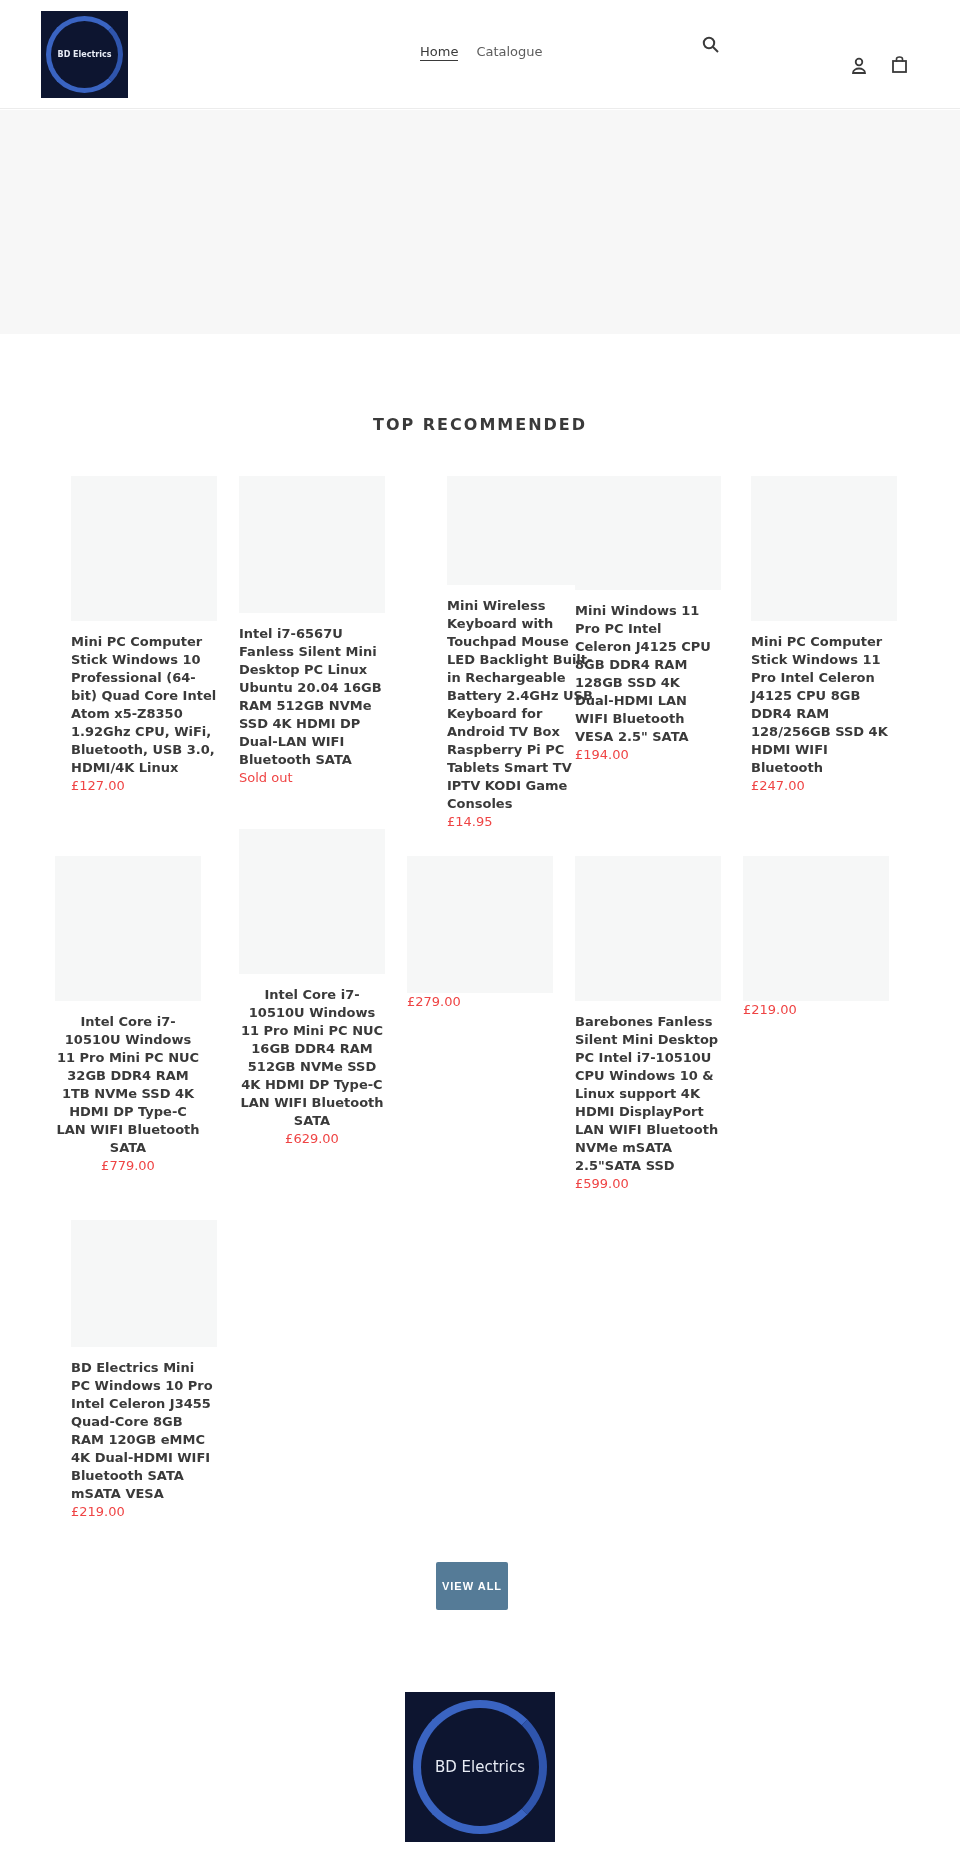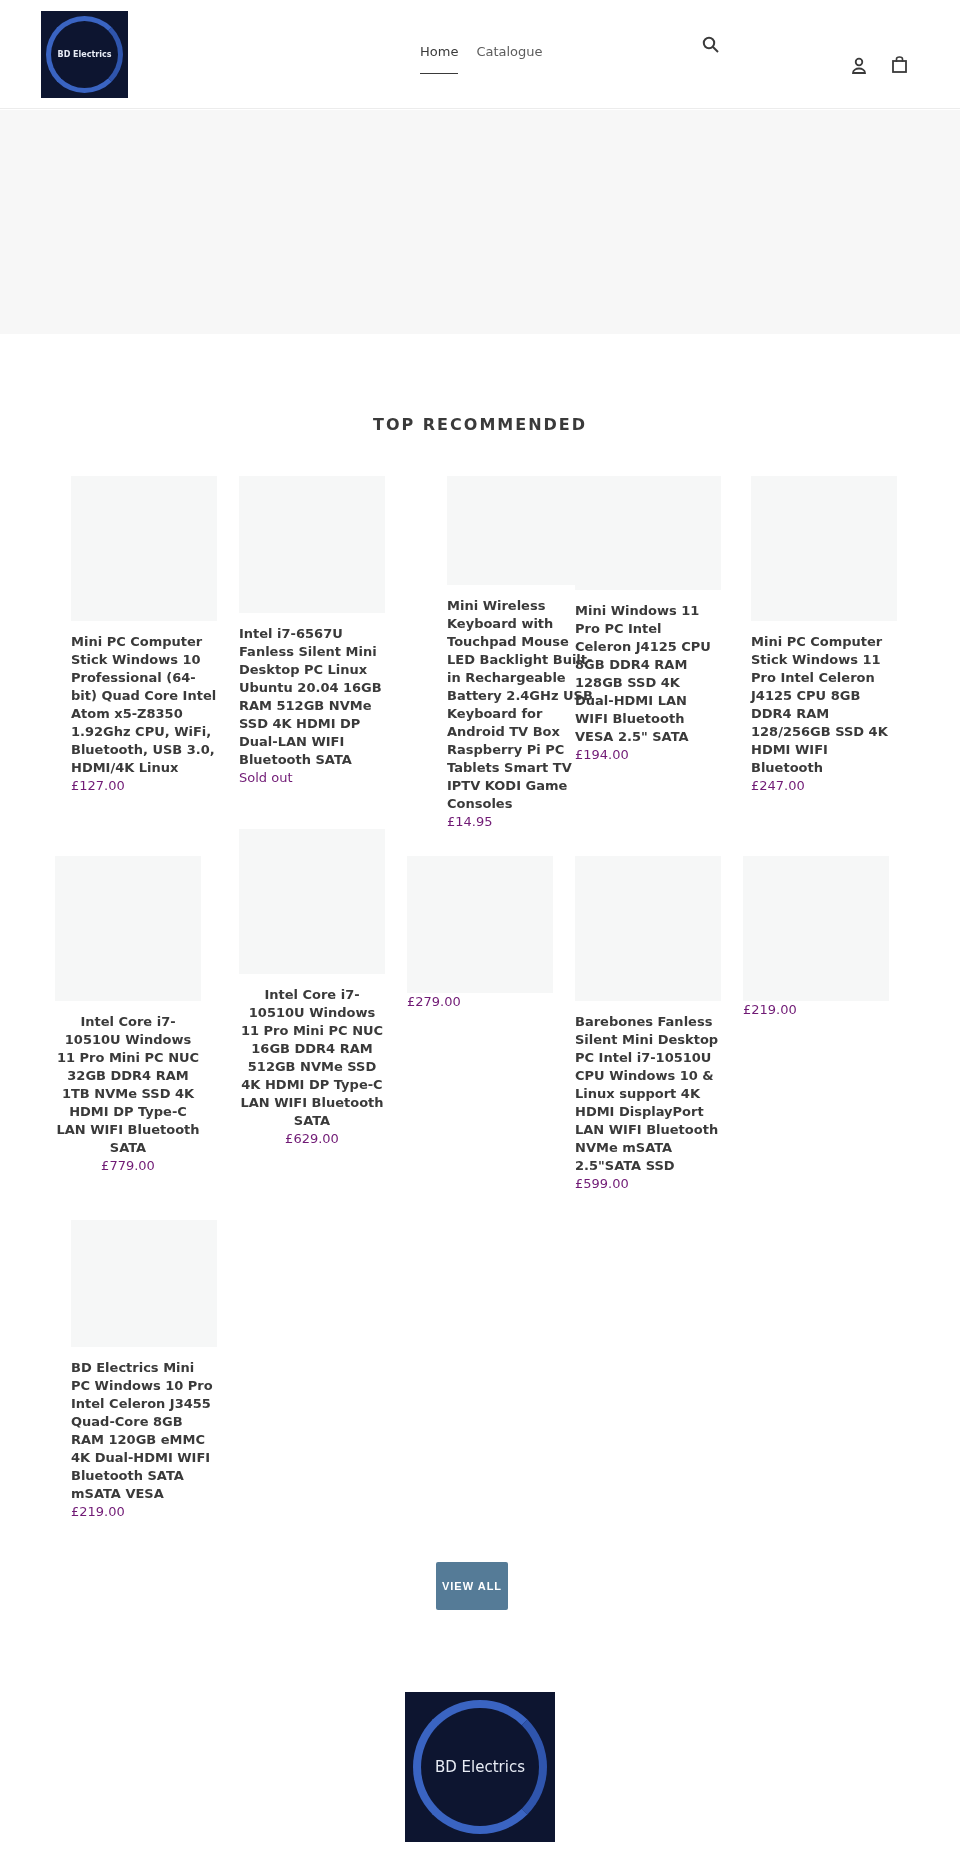--- a/index.html
+++ b/index.html
@@ -4,28 +4,28 @@
 <style>
   * { box-sizing: border-box; margin: 0; padding: 0; }
   html, body { width: 960px; background: #ffffff; }
   body { font-family: "DejaVu Sans", sans-serif; color: #3a3a3a; position: relative; height: 1875px; overflow: hidden; }
   .header { position: absolute; left: 0; top: 0; width: 960px; height: 109px; border-bottom: 1px solid #ececec; background: #fff; }
   .logo { position: absolute; left: 41px; top: 11px; width: 87px; height: 87px; background: #0d1530; display: flex; align-items: center; justify-content: center; }
   .logo .ring { position: absolute; left: 5px; top: 5px; width: 77px; height: 77px; border-radius: 50%; border: 5px solid #3a64c2; border-right-color: #2f55ad; }
   .logo span { position: relative; color: #e8ecf5; font-size: 8px; font-weight: bold; font-family: "DejaVu Sans", sans-serif; }
   .nav { position: absolute; left: 420px; top: 44px; display: flex; gap: 18px; font-size: 13px; font-family: "DejaVu Sans", sans-serif; }
   .nav a { color: #5c5c5c; text-decoration: none; cursor: pointer; }
-  .nav a.active { color: #3a3a3a; border-bottom: 1px solid #3a3a3a; padding-bottom: 14px; }
+  .nav a.active { color: #3a3a3a; border-bottom: 1px solid #3a3a3a; padding-bottom: 1px; }
   .icon-btn { position: absolute; cursor: pointer; }
   .hero { position: absolute; left: 0; top: 110px; width: 960px; height: 224px; background: #f7f7f7; }
   .section-title { position: absolute; left: 0; top: 415px; width: 960px; text-align: center; font-size: 16px; font-weight: bold; letter-spacing: 2px; color: #3a3a3a; }
   .card { position: absolute; width: 146px; cursor: pointer; }
   .card .img { width: 146px; background: #f6f7f7; }
   .card .title { font-size: 13px; font-weight: bold; line-height: 18px; color: #3a3a3a; margin-top: 12px; }
-  .card .price { font-size: 13px; line-height: 18px; color: #701a75; }
+  .card .price { font-size: 13px; line-height: 18px; color: #ef4444; }
   .view-all { position: absolute; left: 436px; top: 1562px; width: 72px; height: 48px; background: #557b97; color: #fff; font-size: 11px; font-weight: bold; letter-spacing: 1px; text-align: center; display: flex; align-items: center; justify-content: center; line-height: 15px; border-radius: 2px; cursor: pointer; border: none; }
   .footer-logo { position: absolute; left: 405px; top: 1692px; width: 150px; height: 150px; background: #0d1530; display: flex; align-items: center; justify-content: center; }
   .footer-logo .ring { position: absolute; left: 8px; top: 8px; width: 134px; height: 134px; border-radius: 50%; border: 8px solid #3a64c2; border-right-color: #2f55ad; }
   .footer-logo span { position: relative; color: #e8ecf5; font-size: 15px; font-family: "DejaVu Sans", sans-serif; }
 </style>
 </head>
 <body>
 
 <header class="header">
   <div class="logo">

